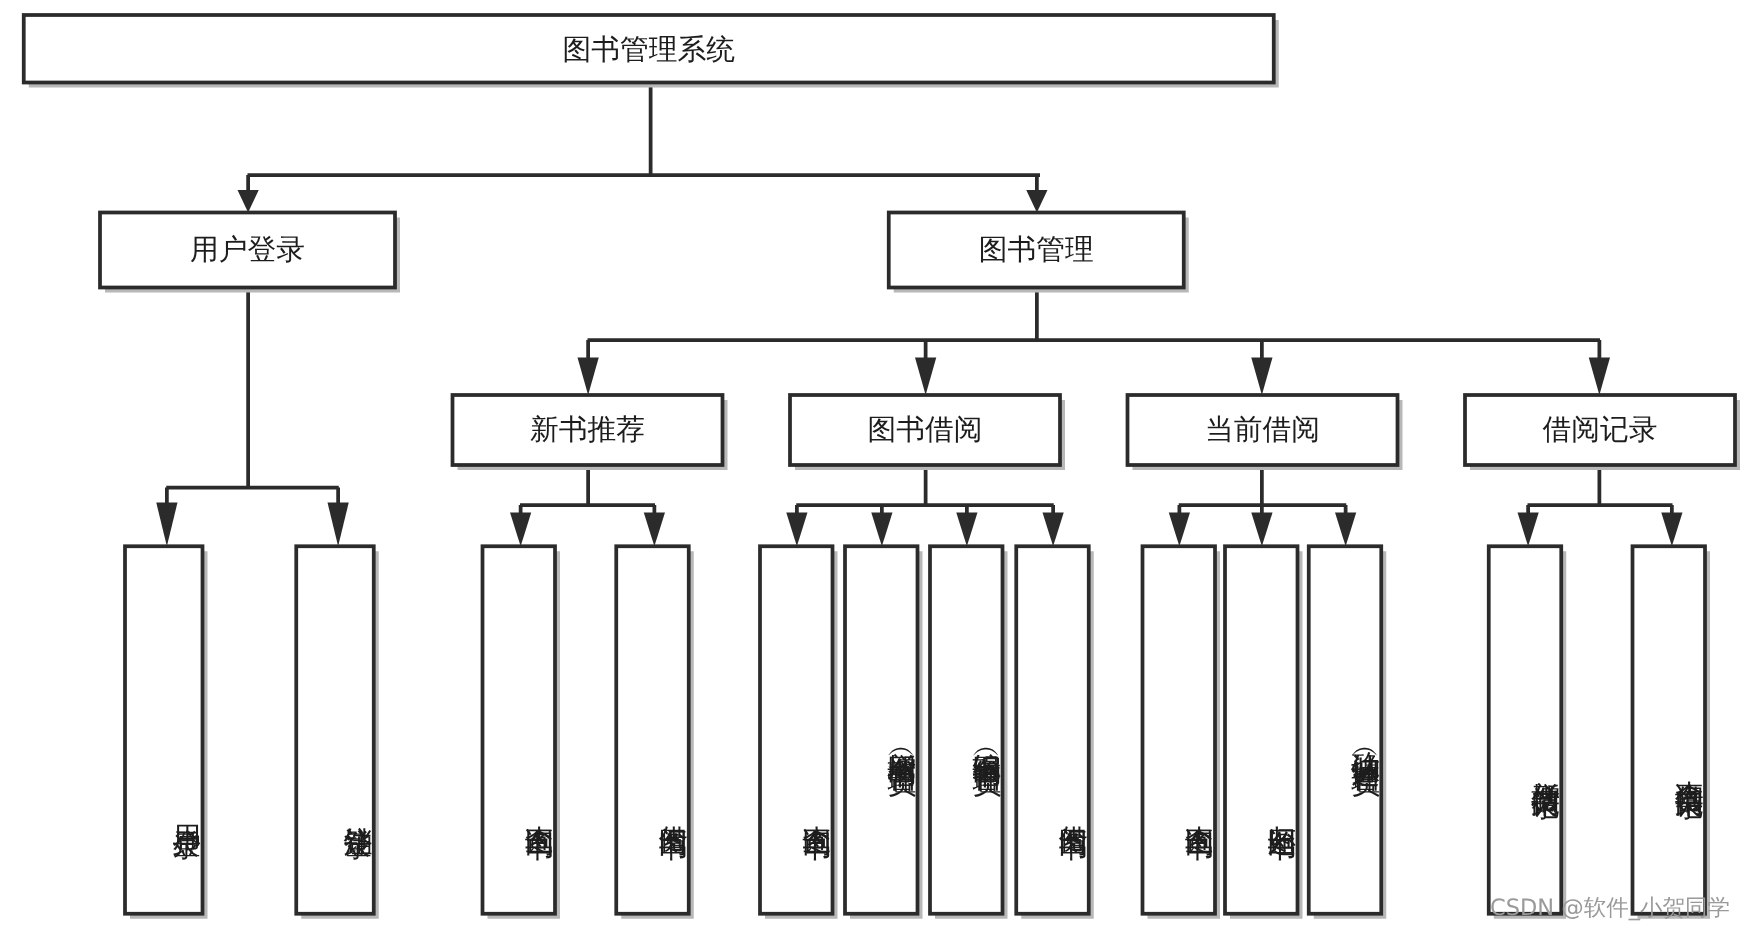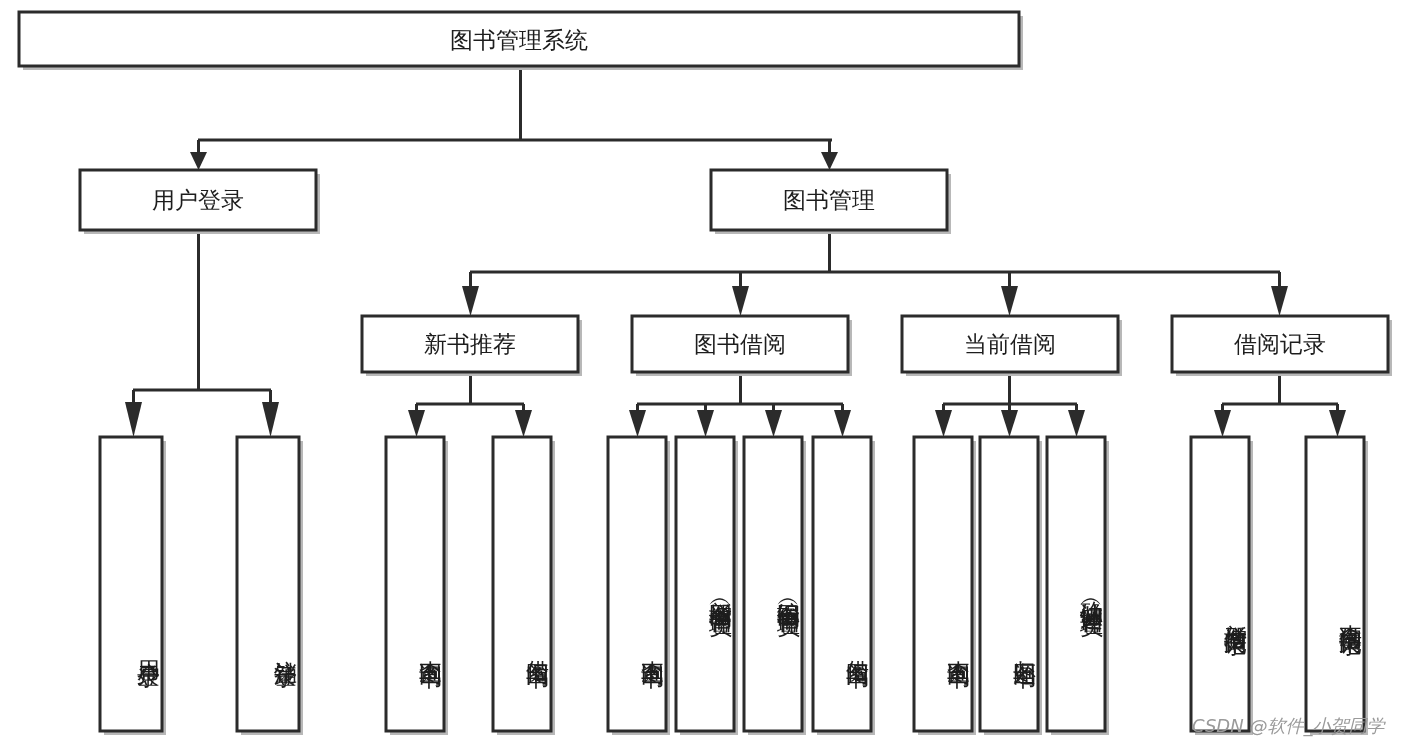--- a/index.html
+++ b/index.html
@@ -67,21 +67,20 @@
     justify-content: center;
     white-space: nowrap;
     pointer-events: none;
   }
   .watermark {
     position: absolute;
     font-family: "DejaVu Sans", "Liberation Sans", sans-serif;
     font-size: 18px;
     color: #9a9a9a;
     white-space: nowrap;
-    font-style: italic;
   }
 </style>
 </head>
 <body>
 
 <div id="diagram-root">
 
   <svg id="flow-svg" viewBox="0 0 1405 747">
 
     <g>

